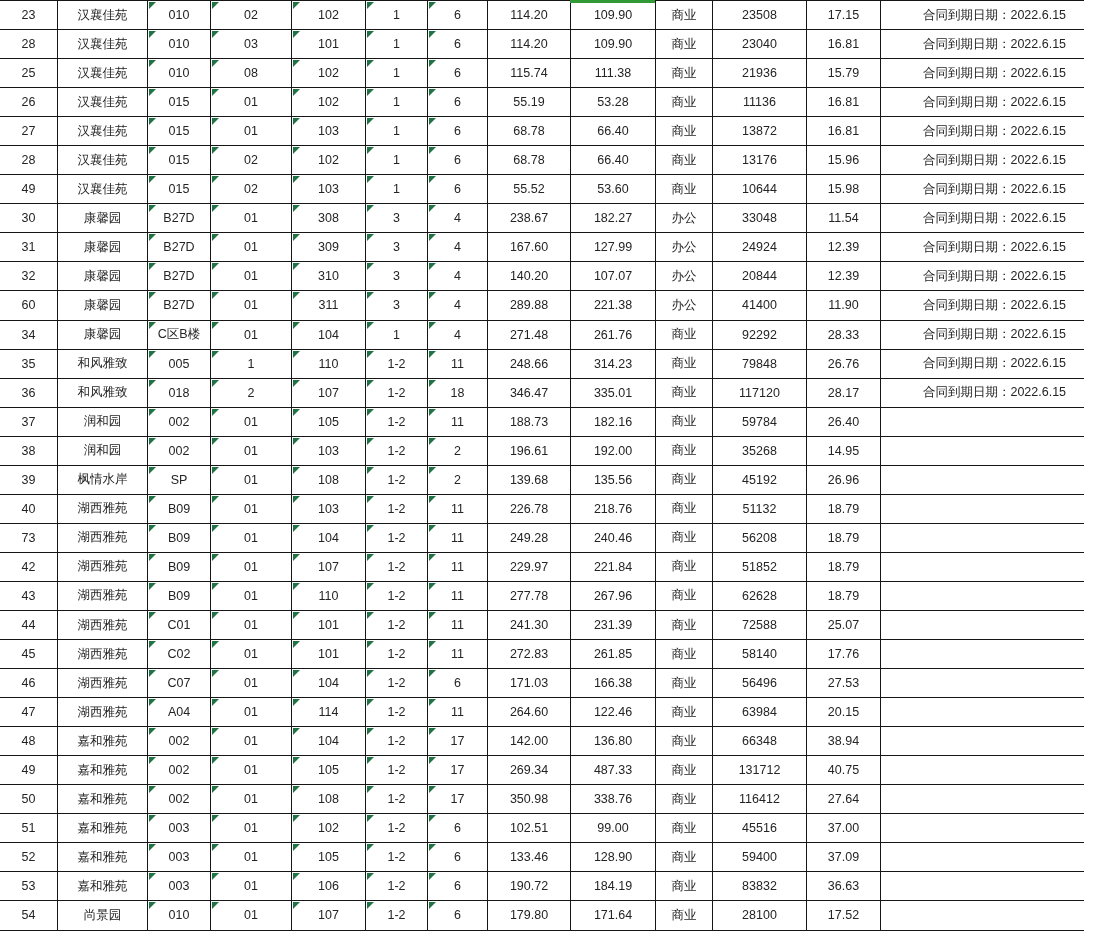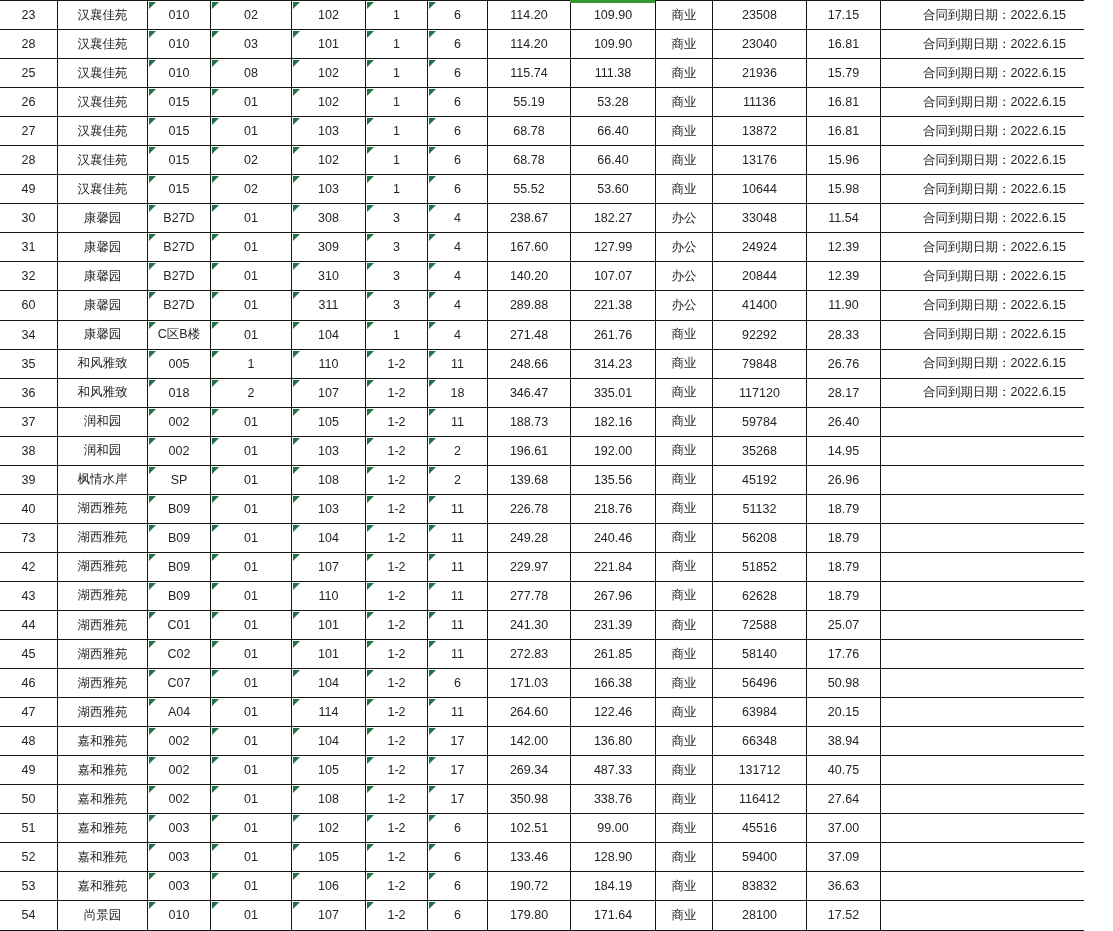--- a/index.html
+++ b/index.html
@@ -429,21 +429,21 @@
       <td>湖西雅苑</td>
       <td><span class="tri"></span><span class="v">C07</span></td>
       <td><span class="tri"></span><span class="v">01</span></td>
       <td><span class="tri"></span><span class="v">104</span></td>
       <td><span class="tri"></span><span class="v">1-2</span></td>
       <td><span class="tri"></span><span class="v">6</span></td>
       <td>171.03</td>
       <td>166.38</td>
       <td>商业</td>
       <td>56496</td>
-      <td>50.98</td>
+      <td>27.53</td>
       <td></td>
       <td class="c-gutter"></td>
     </tr>
         <tr>
       <td class="c-rowno">47</td>
       <td>湖西雅苑</td>
       <td><span class="tri"></span><span class="v">A04</span></td>
       <td><span class="tri"></span><span class="v">01</span></td>
       <td><span class="tri"></span><span class="v">114</span></td>
       <td><span class="tri"></span><span class="v">1-2</span></td>

